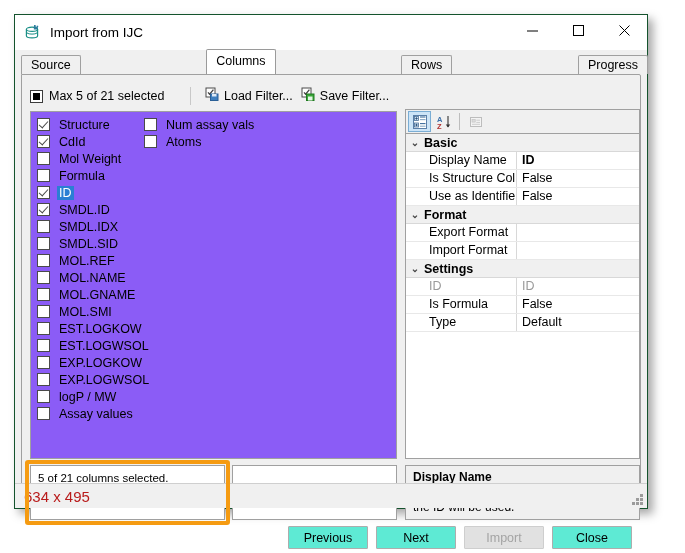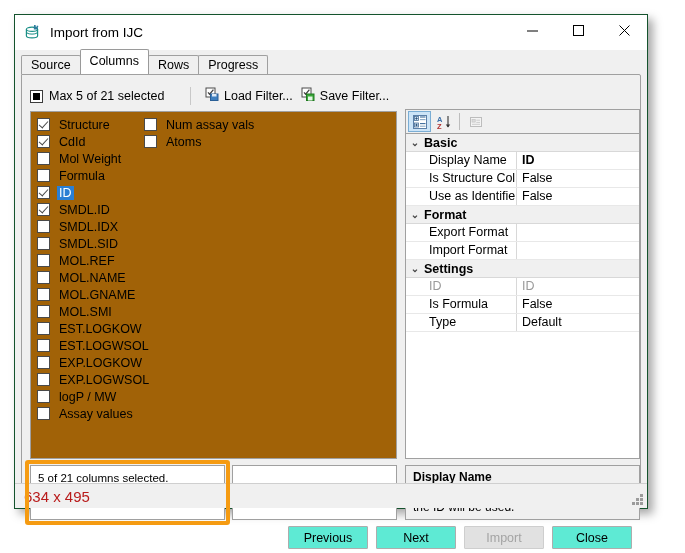--- a/index.html
+++ b/index.html
@@ -64,20 +64,21 @@
 
   
   #tabstrip {
     position: relative;
     height: 22px;
     margin-left: 6px;
     margin-top: 2px;
     display: flex;
     align-items: flex-end;
     font-size: 12.5px;
+    justify-content: space-between;
   }
   .tab {
     height: 19px;
     line-height: 19px;
     padding: 0 9px;
     border: 1px solid #a0a0a0;
     border-bottom: none;
     background: #f0f0f0;
     color: #000;
     margin-right: -1px;
@@ -154,21 +155,21 @@
     background: #000;
   }
 
   
   #collist {
     position: absolute;
     left: 8px;
     top: 36px;
     width: 367px;
     height: 348px;
-    background: #a16207;
+    background: #8b5cf6;
     border: 1px solid #a0a0a0;
     box-sizing: border-box;
     overflow: hidden;
   }
   .colcol {
     position: absolute;
     top: 4px;
   }
   #colcol1 { left: 6px; }
   #colcol2 { left: 113px; }

